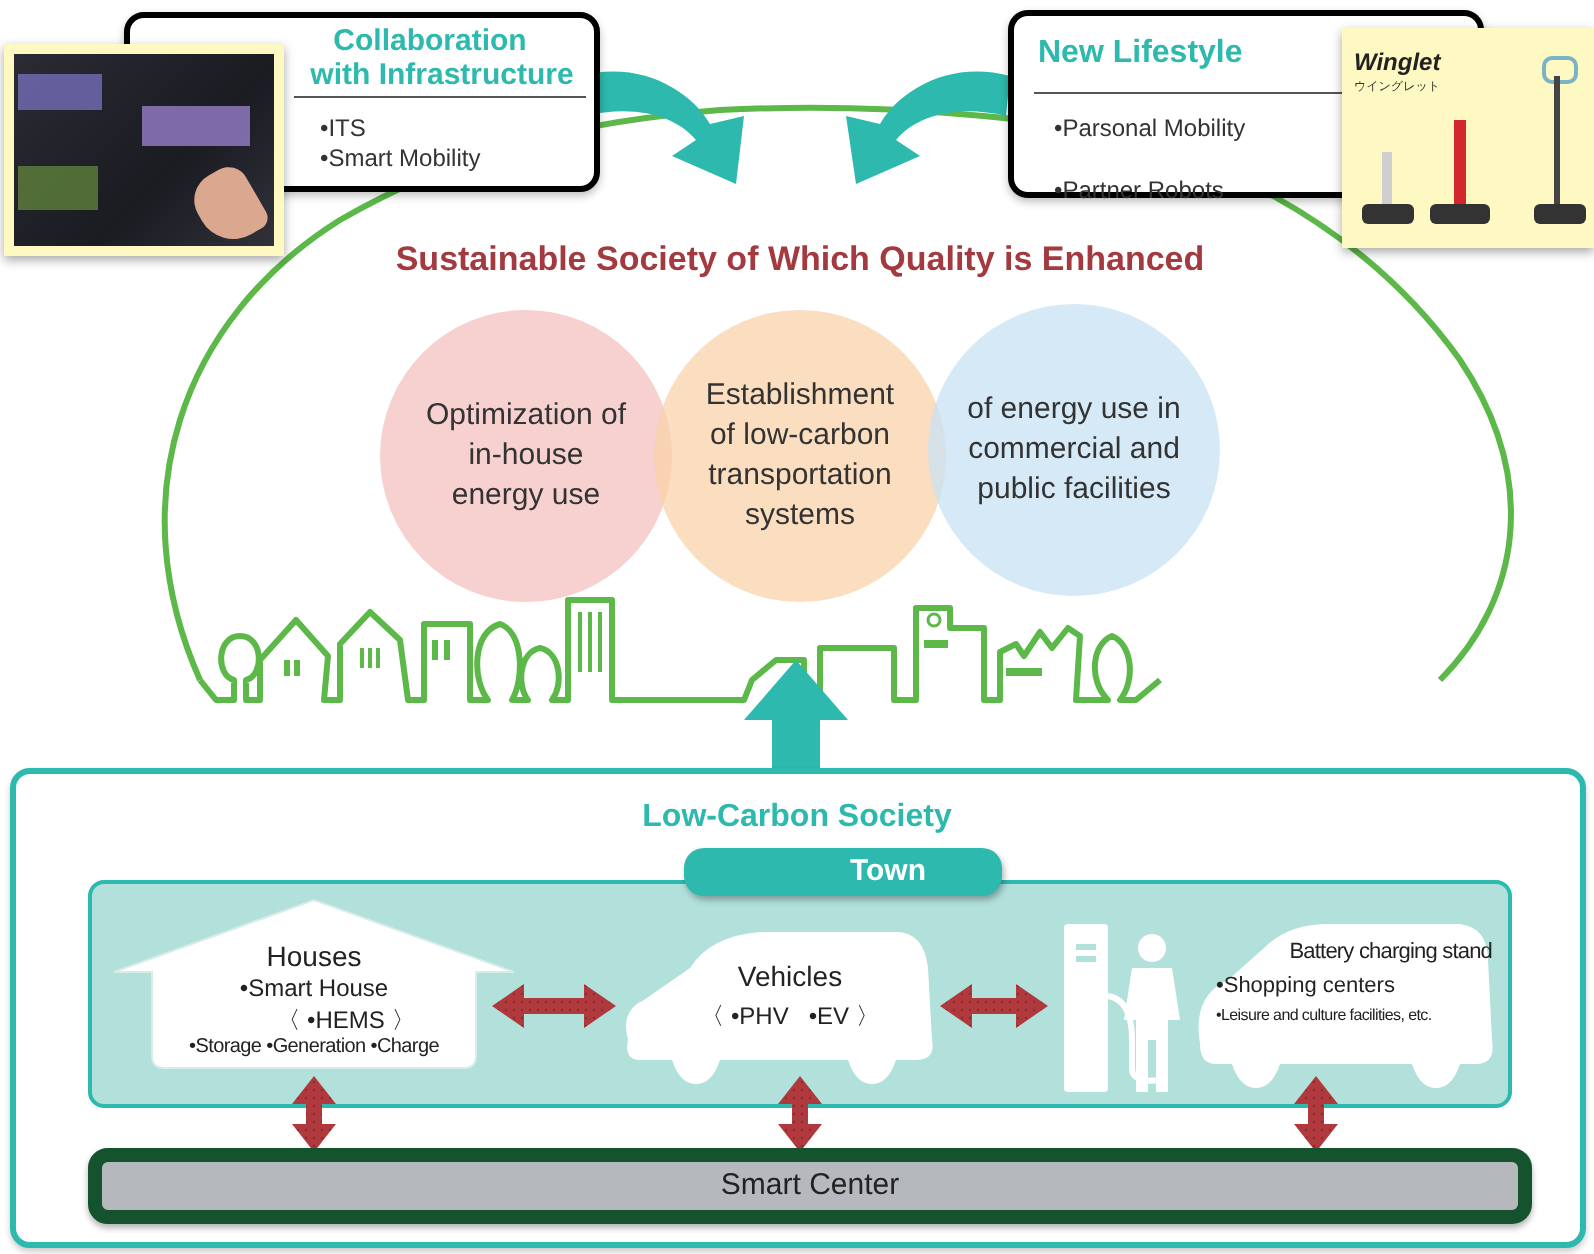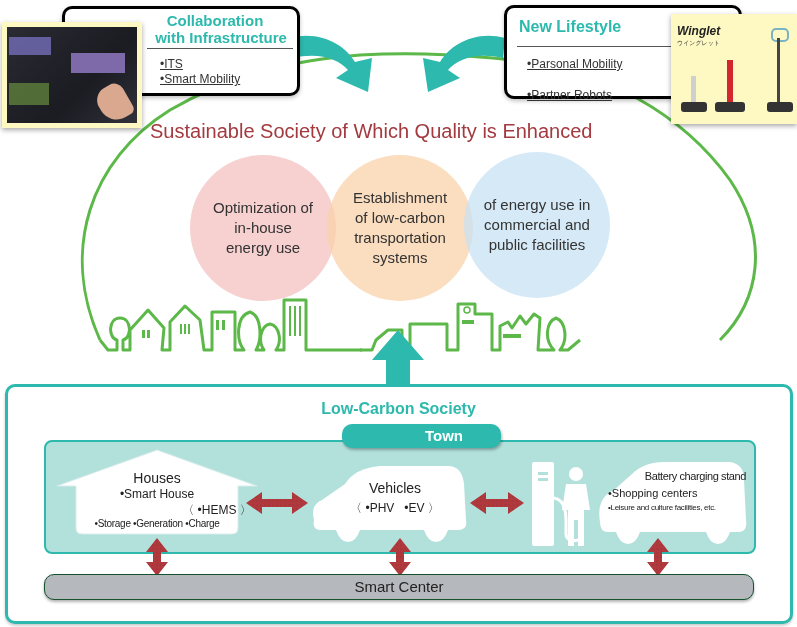--- a/index.html
+++ b/index.html
@@ -2,27 +2,27 @@
 <html><head>
 <meta charset="utf-8">
 <style>
   html,body{margin:0;padding:0;background:#ffffff;}
   body{width:797px;height:627px;position:relative;overflow:hidden;font-family:"Liberation Sans","DejaVu Sans",sans-serif;}
   .abs{position:absolute;}
   svg.layer{position:absolute;left:0;top:0;}
   .box{position:absolute;background:#fff;border:3px solid #000000;border-radius:10px;box-shadow:0 2px 4px rgba(0,0,0,0.25);}
   .box-title{color:#2db9ad;font-weight:bold;font-size:15px;line-height:18px;}
   .box-rule{position:absolute;height:1px;background:#555;}
-  .bullet{font-size:12px;color:#333;line-height:15px;text-decoration:underline;}
+  .bullet{font-size:12px;color:#333;line-height:15px;}
   .photo{position:absolute;background:#fef9c3;box-shadow:0 2px 5px rgba(0,0,0,0.35);}
-  .heading-red{color:#a33a3f;font-weight:normal;font-size:20px;text-align:left;}
+  .heading-red{color:#a33a3f;font-weight:bold;font-size:17px;text-align:center;}
   .circle{position:absolute;border-radius:50%;display:flex;align-items:center;justify-content:center;text-align:center;font-size:15px;color:#333;line-height:20px;}
   .lcs-title{color:#2db9ad;font-weight:bold;font-size:16px;text-align:center;}
   .town-tab{position:absolute;background:#2db9ad;color:#fff;font-weight:bold;font-size:15px;text-align:center;border-radius:10px;box-shadow:1px 2px 3px rgba(0,0,0,0.3);padding-left:45px;}
-  .smart-center{position:absolute;background:#b5b8bc;border:1px solid #14532d;border-radius:10px;text-align:center;font-size:15px;color:#222;box-shadow:0 2px 3px rgba(0,0,0,0.3);}
+  .smart-center{position:absolute;background:#b5b8bc;border:7px solid #14532d;border-radius:10px;text-align:center;font-size:15px;color:#222;box-shadow:0 2px 3px rgba(0,0,0,0.3);}
   .tx{position:absolute;text-align:center;color:#222;}
 </style>
 </head>
 <body>
 
 <svg class="layer" width="797" height="627" viewBox="0 0 797 627">
   <defs>
     <pattern id="dots" width="4" height="4" patternUnits="userSpaceOnUse">
       <rect width="4" height="4" fill="#b0393d"></rect>
       <circle cx="1" cy="1" r="0.6" fill="#8e2a2e"></circle>
@@ -146,21 +146,21 @@
   <path d="M246,503 L262,492 L262,499 L292,499 L292,492 L308,503 L292,514 L292,507 L262,507 L262,514 Z" fill="url(#dots)"></path>
   <path d="M470,503 L486,492 L486,499 L508,499 L508,492 L524,503 L508,514 L508,507 L486,507 L486,514 Z" fill="url(#dots)"></path>
 
   <path d="M157,538 L168,552 L161,552 L161,562 L168,562 L157,576 L146,562 L153,562 L153,552 L146,552 Z" fill="url(#dots)"></path>
   <path d="M400,538 L411,552 L404,552 L404,562 L411,562 L400,576 L389,562 L396,562 L396,552 L389,552 Z" fill="url(#dots)"></path>
   <path d="M658,538 L669,552 L662,552 L662,562 L669,562 L658,576 L647,562 L654,562 L654,552 L647,552 Z" fill="url(#dots)"></path>
 </svg>
 
 <div class="tx" style="left:76px;top:470px;width:162px;font-size:14px;">Houses</div>
 <div class="tx" style="left:76px;top:487px;width:162px;font-size:12px;">•Smart House</div>
-<div class="tx" style="left:76px;top:502px;width:194px;font-size:12px;margin-left:44px;">〈 •HEMS 〉</div>
+<div class="tx" style="left:76px;top:502px;width:194px;font-size:12px;">〈 •HEMS 〉</div>
 <div class="tx" style="left:62px;top:518px;width:190px;font-size:10px;letter-spacing:-0.3px;">•Storage •Generation •Charge</div>
 
 <div class="tx" style="left:330px;top:480px;width:130px;font-size:14px;">Vehicles</div>
 <div class="tx" style="left:330px;top:500px;width:130px;font-size:12px;white-space:pre;">〈 •PHV   •EV 〉</div>
 
 <div class="tx" style="left:612px;top:470px;width:134px;font-size:11px;text-align:right;letter-spacing:-0.4px;">Battery charging stand</div>
 <div class="tx" style="left:608px;top:487px;width:140px;font-size:11px;text-align:left;">•Shopping centers</div>
 <div class="tx" style="left:608px;top:503px;width:140px;font-size:8px;text-align:left;letter-spacing:-0.3px;">•Leisure and culture facilities, etc.</div>
 
 <div class="smart-center" style="left:44px;top:574px;width:708px;height:24px;line-height:24px;">Smart Center</div>

